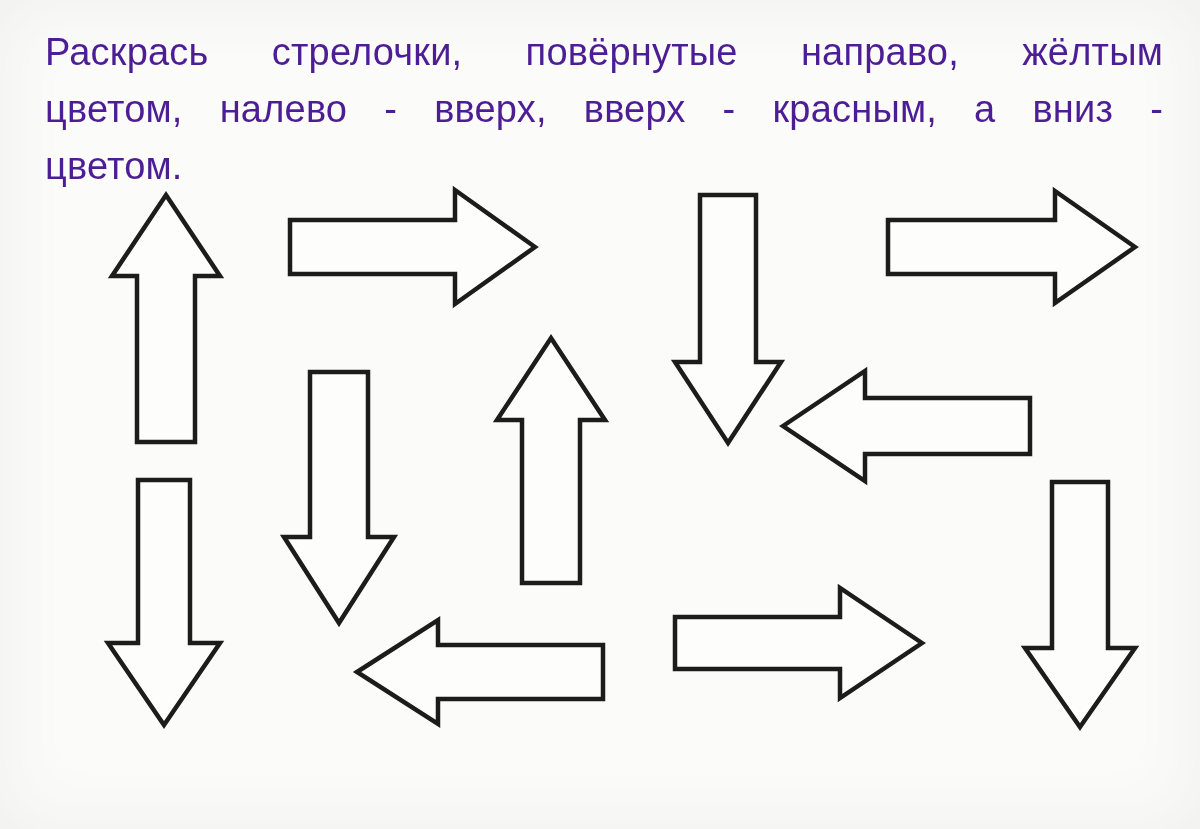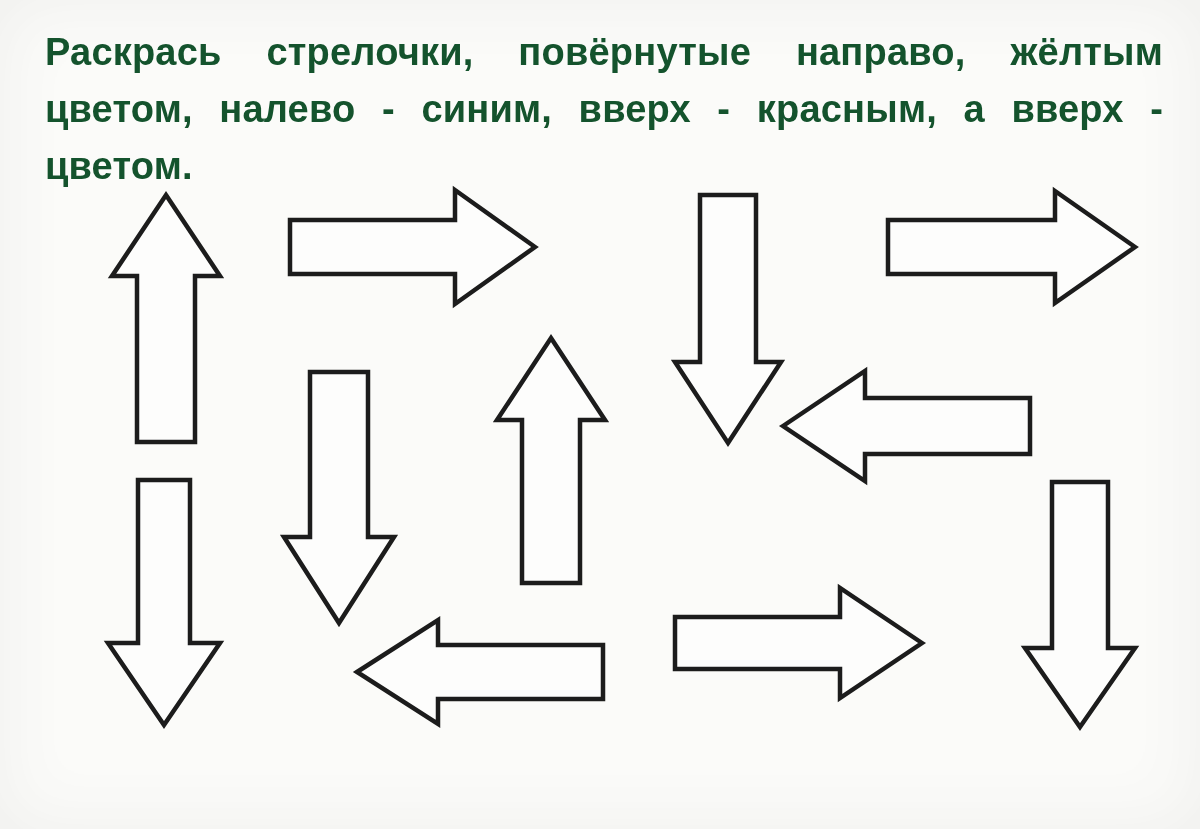--- a/index.html
+++ b/index.html
@@ -14,23 +14,23 @@
     background: #fbfbf9;
     overflow: hidden;
     box-shadow: inset 0 0 70px rgba(90,85,80,0.07);
     font-family: "Liberation Sans", "DejaVu Sans", sans-serif;
   }
   .instruction {
     position: absolute;
     left: 45px;
     top: 24px;
     width: 1118px;
-    color: #14532d;
+    color: #4c1d95;
     font-size: 38px;
-    font-weight: bold;
+    font-weight: normal;
     line-height: 57px;
     letter-spacing: 0.2px;
   }
   .instruction .line {
     white-space: nowrap;
   }
   .instruction .line.justify {
     white-space: normal;
     text-align: justify;
     text-align-last: justify;
@@ -56,16 +56,16 @@
       <polygon points="551,338 605,420 580,420 580,583 522,583 522,420 497,420" fill="#fdfdfc" stroke="#1c1c1c" stroke-width="4.5" stroke-linejoin="miter"></polygon>
       <polygon points="783,426 865,371 865,398 1030,398 1030,454 865,454 865,481" fill="#fdfdfc" stroke="#1c1c1c" stroke-width="4.5" stroke-linejoin="miter"></polygon>
       <polygon points="339,623 394,537 368,537 368,372 310,372 310,537 284,537" fill="#fdfdfc" stroke="#1c1c1c" stroke-width="4.5" stroke-linejoin="miter"></polygon>
       <polygon points="164,725 220,643 190,643 190,480 138,480 138,643 108,643" fill="#fdfdfc" stroke="#1c1c1c" stroke-width="4.5" stroke-linejoin="miter"></polygon>
       <polygon points="357,672 438,620 438,645 603,645 603,699 438,699 438,724" fill="#fdfdfc" stroke="#1c1c1c" stroke-width="4.5" stroke-linejoin="miter"></polygon>
       <polygon points="922,643 840,588 840,617 675,617 675,669 840,669 840,698" fill="#fdfdfc" stroke="#1c1c1c" stroke-width="4.5" stroke-linejoin="miter"></polygon>
       <polygon points="1080,727 1135,648 1108,648 1108,482 1052,482 1052,648 1025,648" fill="#fdfdfc" stroke="#1c1c1c" stroke-width="4.5" stroke-linejoin="miter"></polygon>
     </svg>
   <div class="instruction">
     <div class="line justify">Раскрась стрелочки, повёрнутые направо, жёлтым</div>
-    <div class="line justify">цветом, налево - синим, вверх - красным, а вверх -</div>
+    <div class="line justify">цветом, налево - вверх, вверх - красным, а вниз -</div>
     <div class="line">цветом.</div>
   </div>
 </div>
 
 </body></html>

